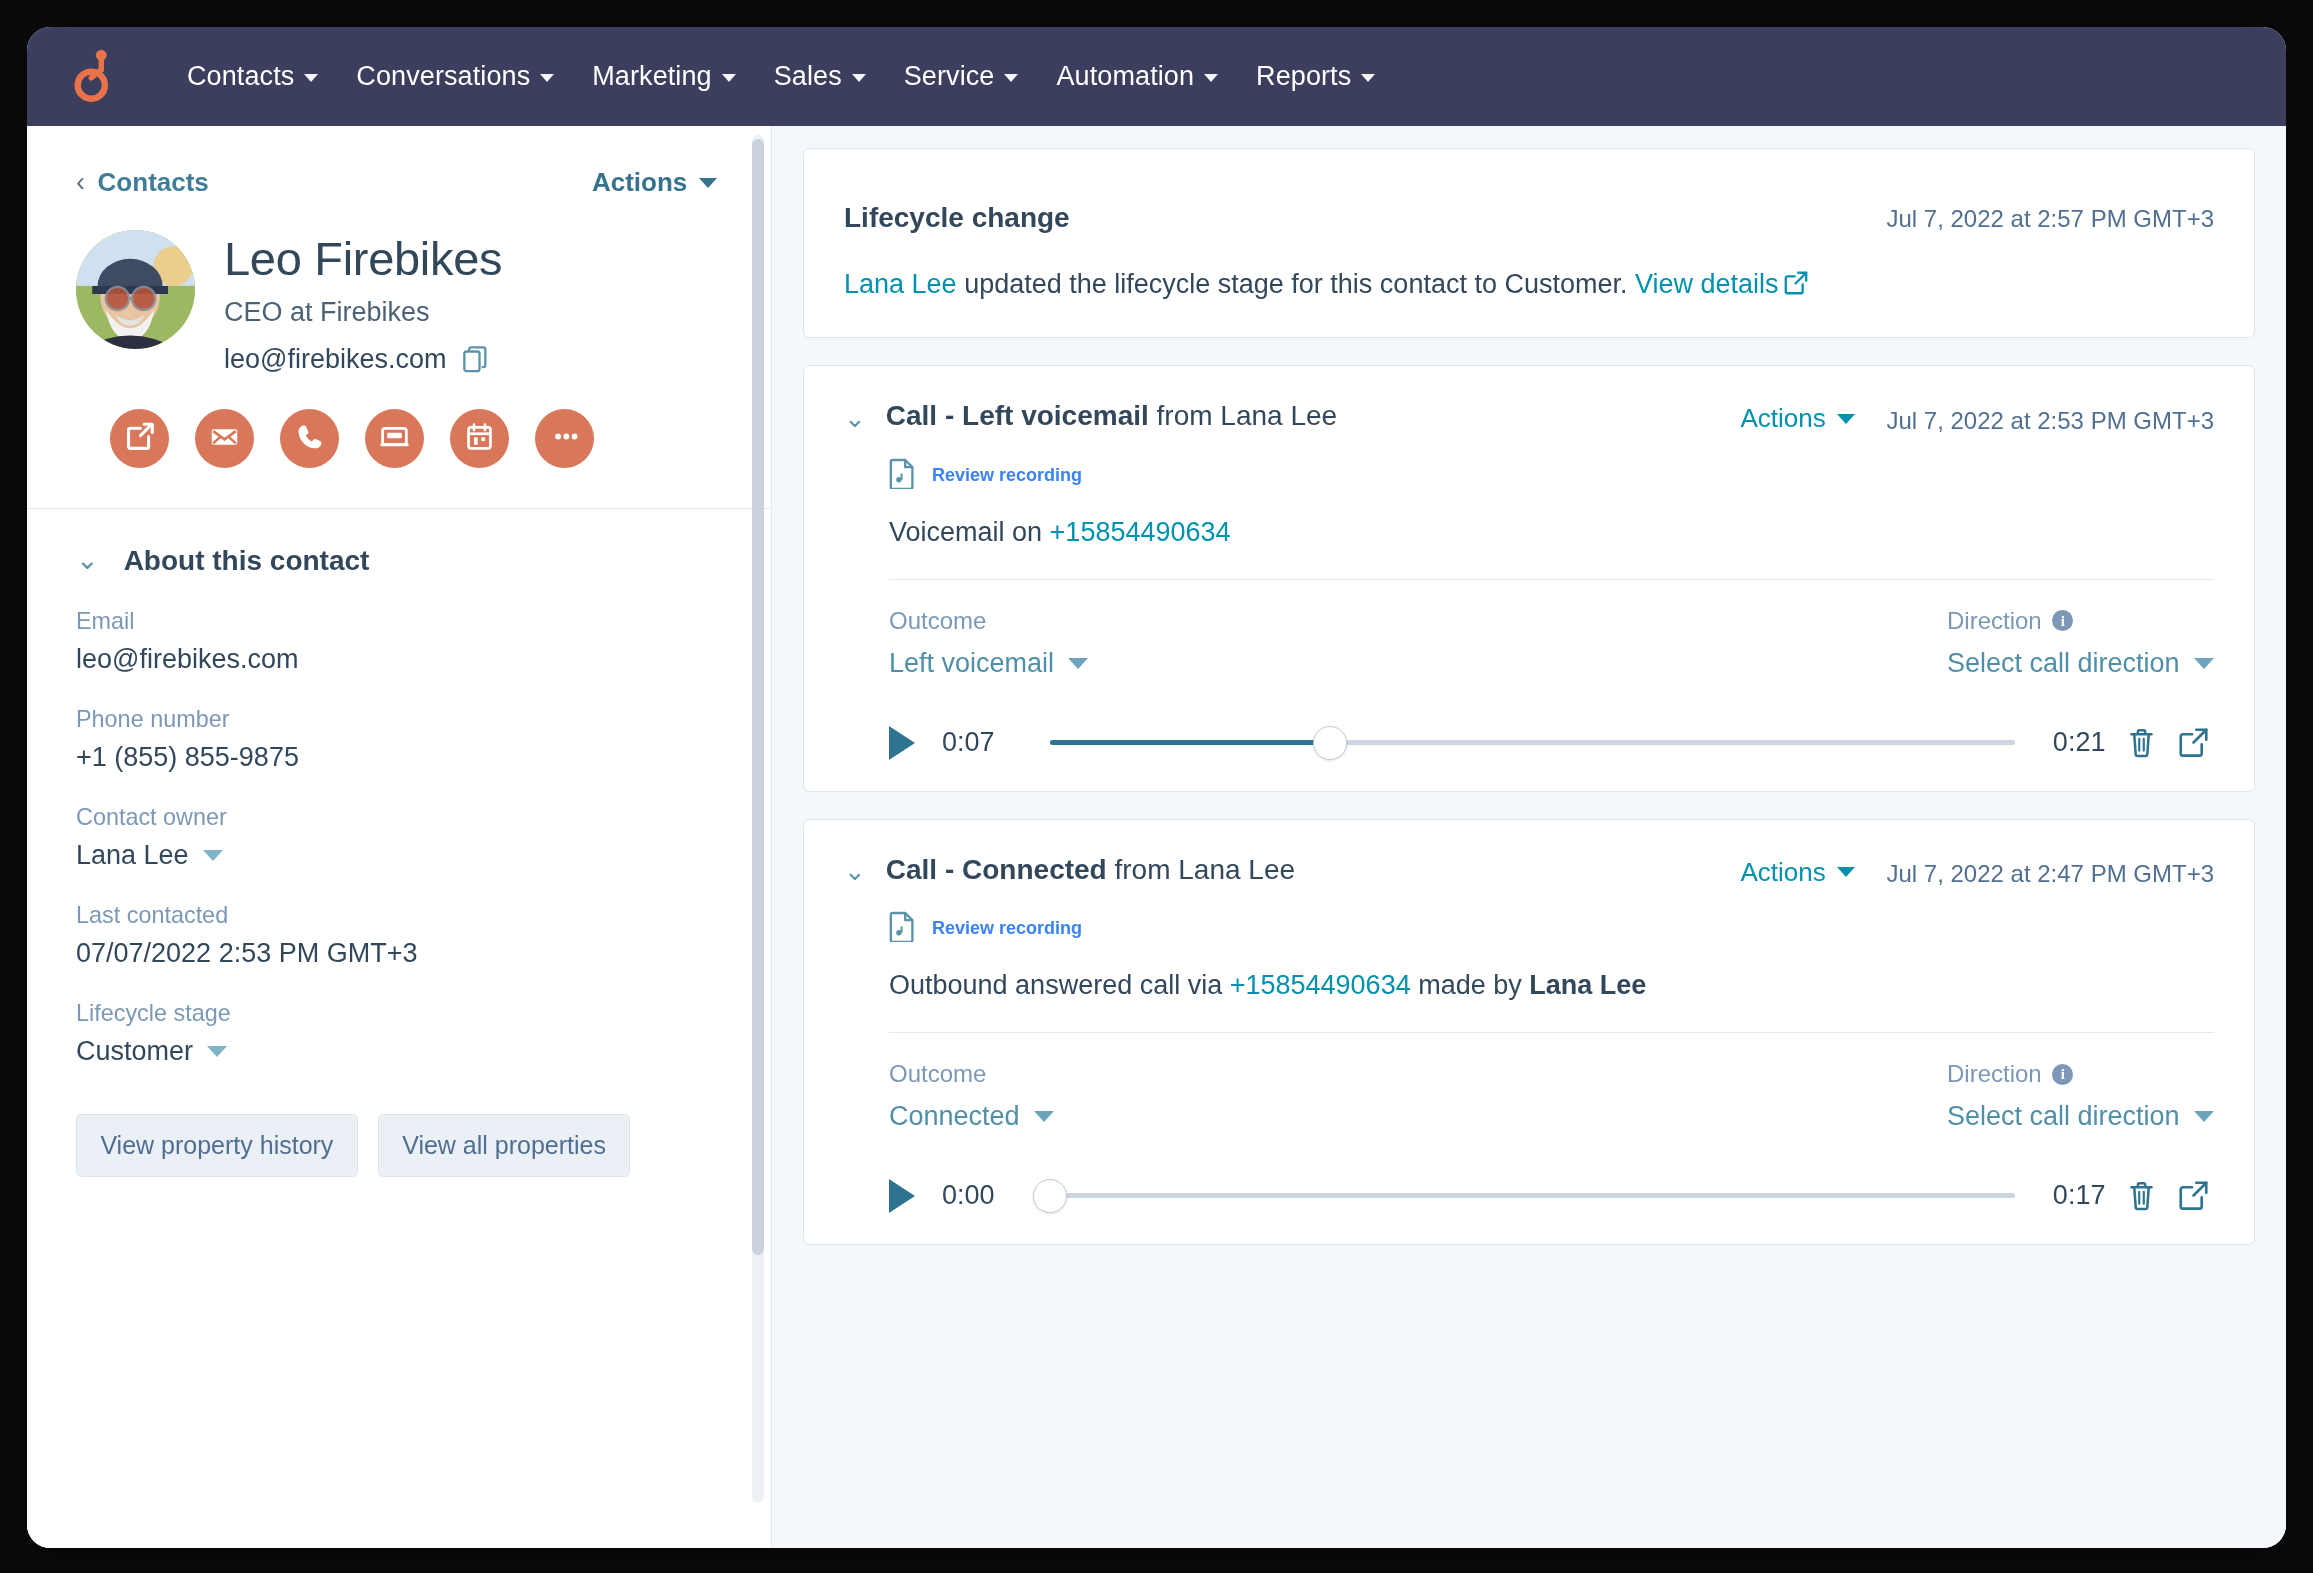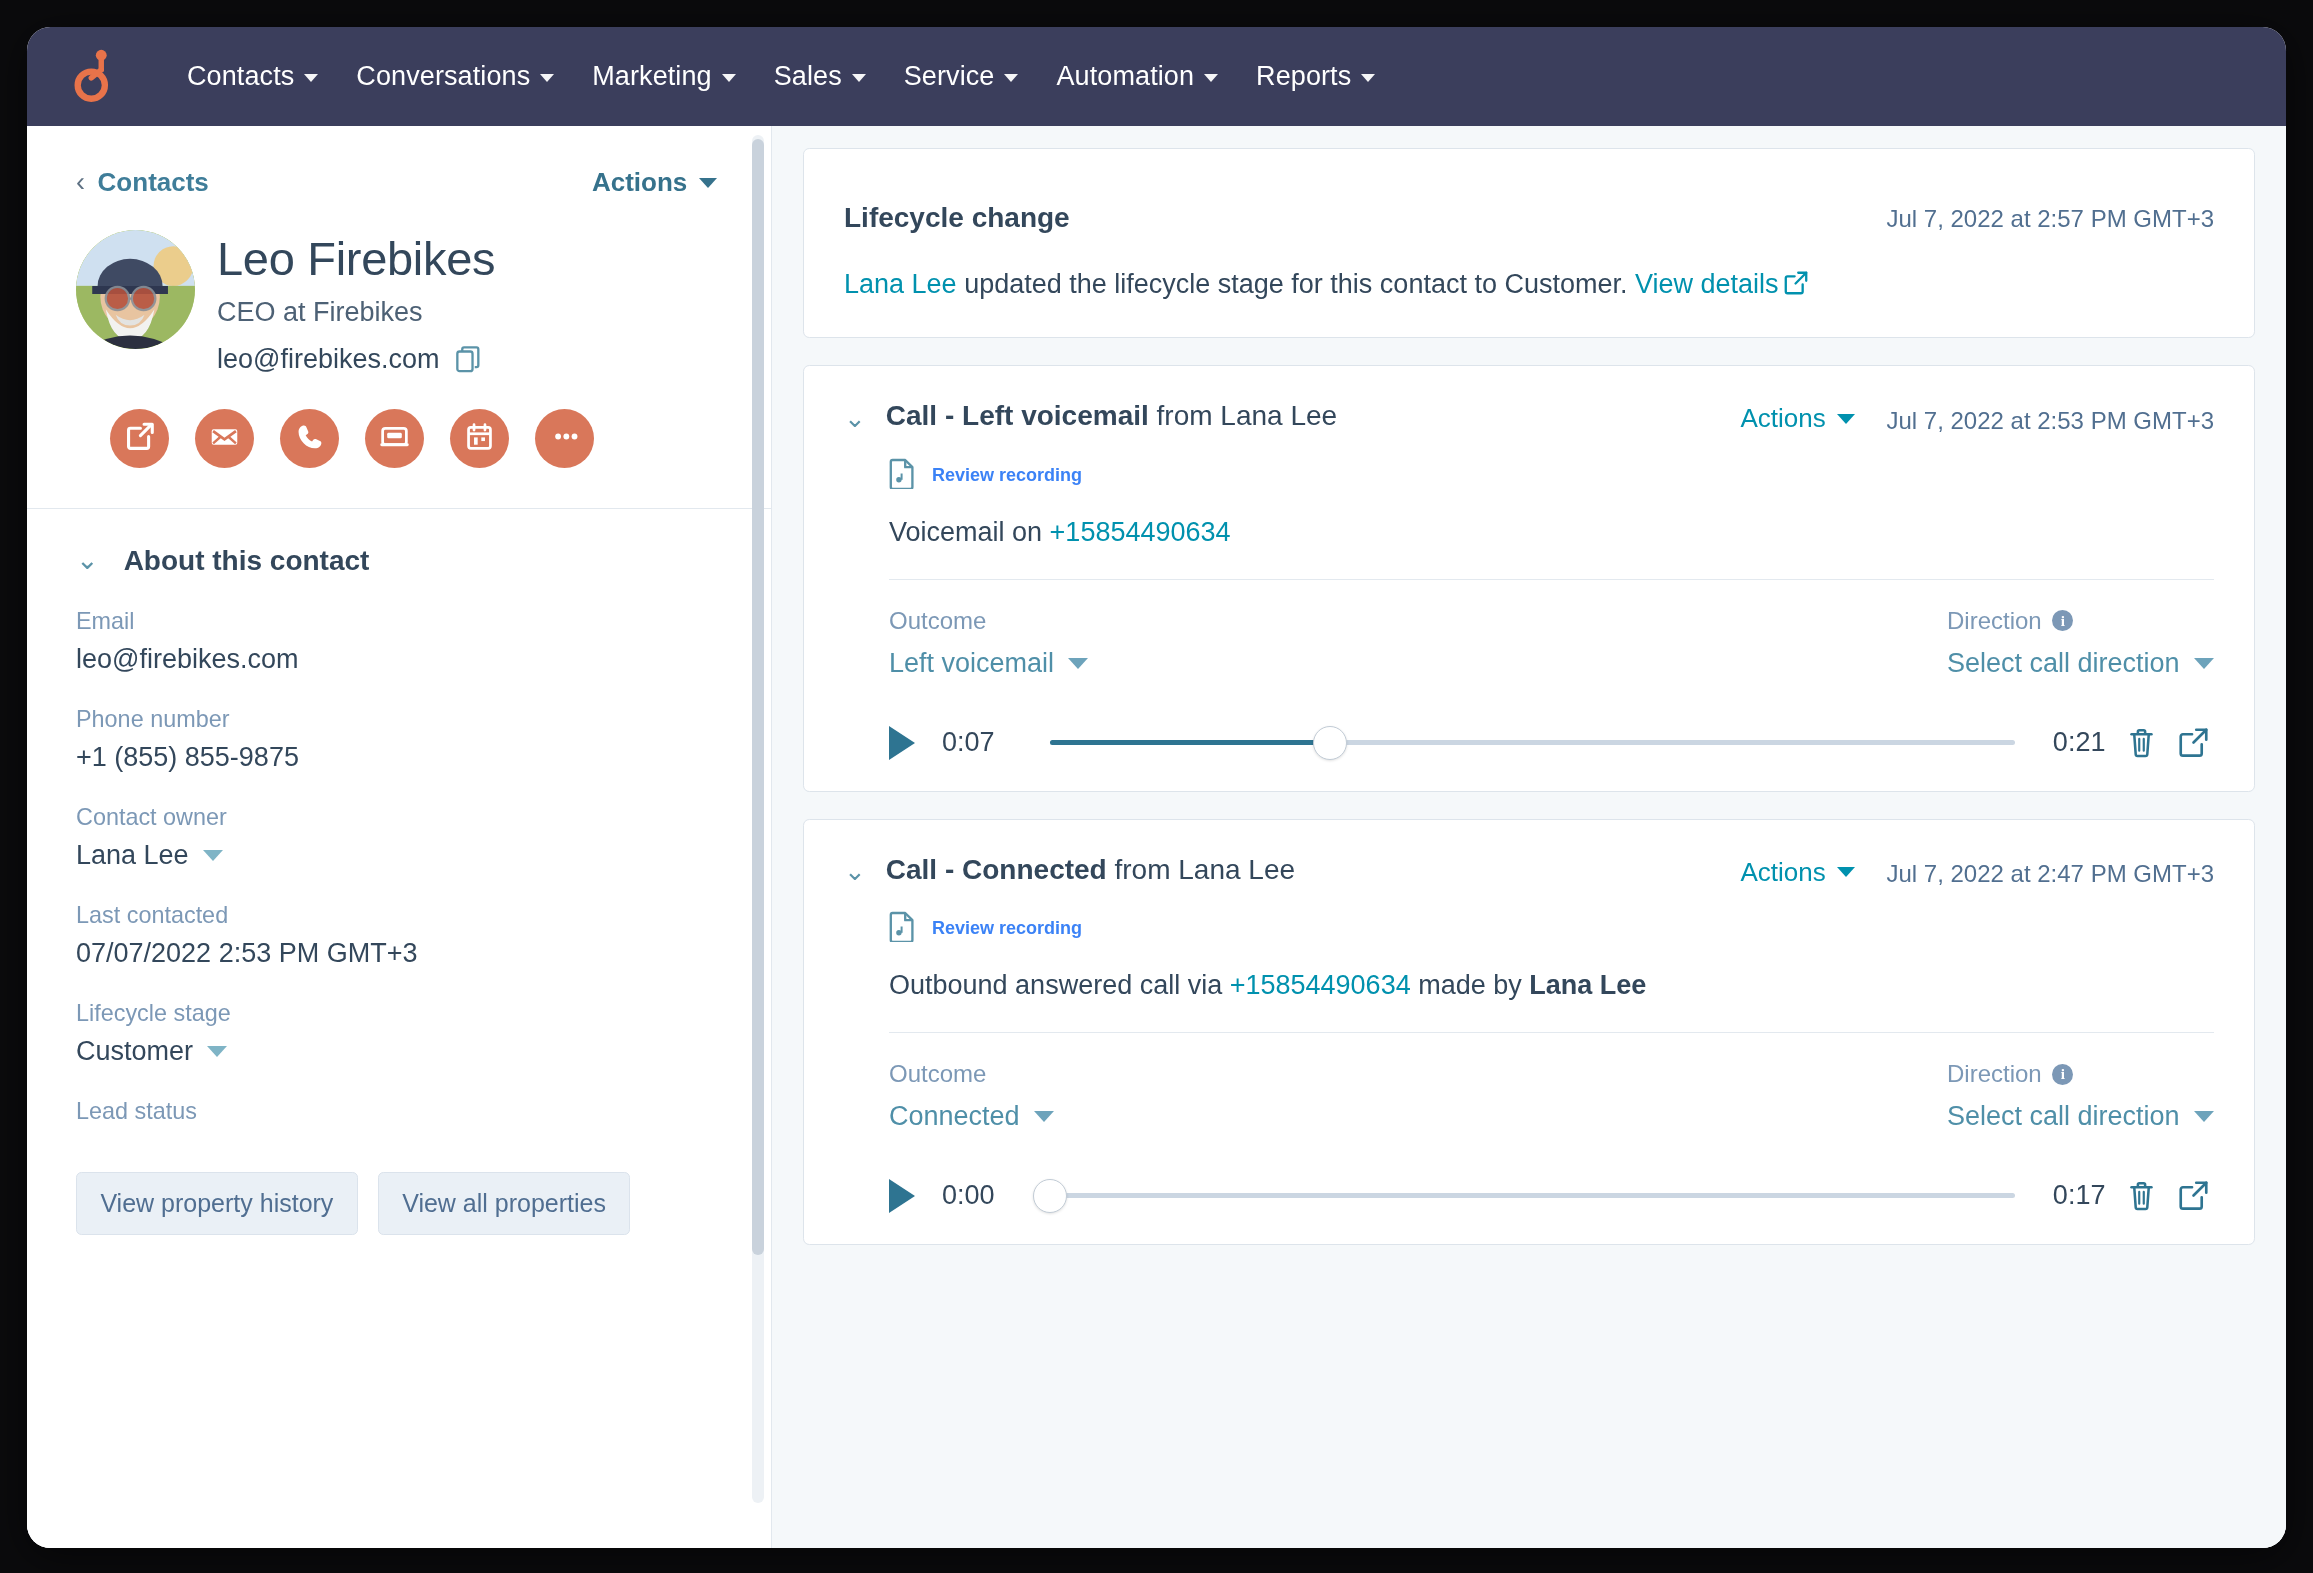--- a/index.html
+++ b/index.html
@@ -121,21 +121,21 @@
   .tri-down {
     width: 0; height: 0;
     border-left: 9px solid transparent;
     border-right: 9px solid transparent;
     border-top: 10.8px solid #36728c;
   }
 
   .identity {
     display: flex;
     align-items: flex-start;
-    gap: 22px;
+    gap: 29px;
     padding: 32px 49px 0 49px;
   }
   .avatar {
     width: 119px; height: 119px;
     border-radius: 50%;
     flex: 0 0 auto;
     overflow: hidden;
     position: relative;
     background: linear-gradient(160deg,#b9cf7c 0%, #8fae57 45%, #cfd9a0 100%);
   }
@@ -652,23 +652,20 @@
           <div class="prop-label">Last contacted</div>
           <div class="prop-value">07/07/2022 2:53 PM GMT+3</div>
         </div>
         <div class="prop">
           <div class="prop-label">Lifecycle stage</div>
           <div class="prop-value">
             <span>Customer</span>
             <span class="tri-down-sm"></span>
           </div>
         </div>
-        <div class="prop">
-          <div class="prop-label">Lead status</div>
-        </div>
       </div>
 
       <div class="prop-buttons">
         <button class="ghost-btn">View property history</button>
         <button class="ghost-btn">View all properties</button>
       </div>
 
       <div class="left-scroll-track"></div>
       <div class="left-scroll-thumb"></div>
     </div>

